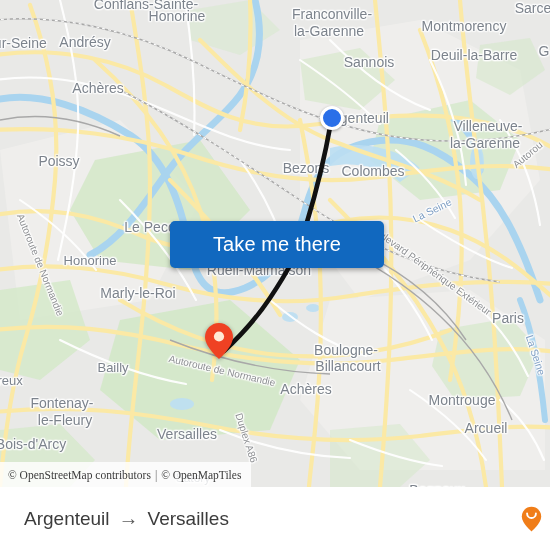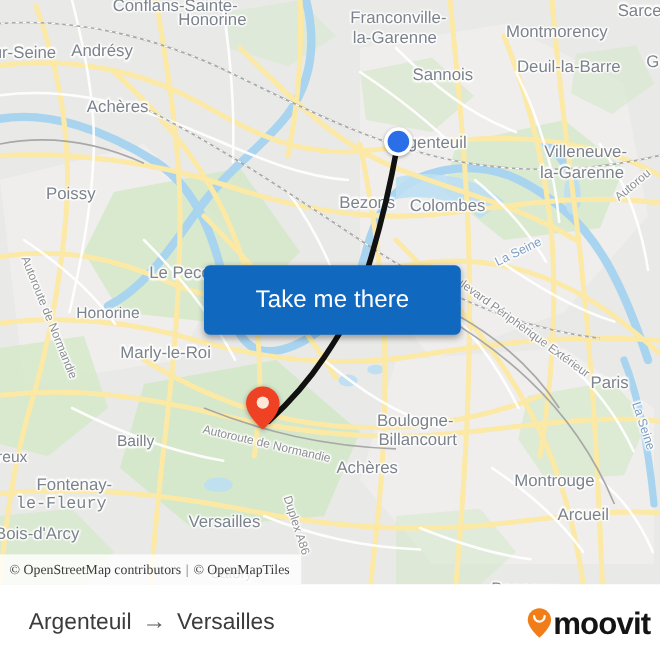--- a/index.html
+++ b/index.html
@@ -80,21 +80,21 @@
     transform: translate(-50%, -100%);
     filter: drop-shadow(0 1px 2px rgba(0,0,0,.35));
   }
 
   
   #cta {
     position: absolute;
     left: 170px;
     top: 221px;
     width: 214px;
-    height: 58px;
+    height: 47px;
     background: #1168bf;
     border-radius: 5px;
     box-shadow: 0 2px 5px rgba(0,0,0,.35);
     display: flex;
     align-items: center;
     justify-content: center;
     cursor: pointer;
     border: none;
     padding: 0;
   }
@@ -295,21 +295,21 @@
         <div class="map-label" style="left: 90px; top: 261px; font-size: 13px;">Honorine</div>
         <div class="map-label" style="left: 259px; top: 270px; font-size: 14px;">Rueil-Malmaison</div>
         <div class="map-label" style="left: 508px; top: 318px; font-size: 14px;">Paris</div>
         <div class="map-label" style="left: 138px; top: 293px; font-size: 14px;">Marly-le-Roi</div>
         <div class="map-label" style="left: 346px; top: 350px; font-size: 14px;">Boulogne-</div>
         <div class="map-label" style="left: 348px; top: 366px; font-size: 14px;">Billancourt</div>
         <div class="map-label" style="left: 113px; top: 368px; font-size: 13px;">Bailly</div>
         <div class="map-label" style="left: 306px; top: 389px; font-size: 14px;">Achères</div>
         <div class="map-label" style="left: 462px; top: 400px; font-size: 14px;">Montrouge</div>
         <div class="map-label" style="left: 62px; top: 403px; font-size: 14px;">Fontenay-</div>
-        <div class="map-label" style="left: 51px; top: 420px; font-size: 14px; font-family: Liberation Mono, monospace;">le-Fleury</div>
+        <div class="map-label" style="left: 65px; top: 420px; font-size: 14px;">le-Fleury</div>
         <div class="map-label" style="left: 486px; top: 428px; font-size: 14px;">Arcueil</div>
         <div class="map-label" style="left: 187px; top: 434px; font-size: 14px;">Versailles</div>
         <div class="map-label" style="left: 31px; top: 444px; font-size: 14px;">Bois-d'Arcy</div>
         <div class="map-label" style="left: 437px; top: 455px; font-size: 14px; margin-top: 35px;">Bagneux</div>
         <div class="map-label" style="left: 8px; top: 381px; font-size: 13px;">-reux</div>
         <div class="map-label" style="left: 193px; top: 478px; font-size: 12px;">Satory</div>
       </div>
     <div id="road-labels">
         <div class="map-label road" style="left: 40px; top: 265px; transform: translate(-50%, -50%) rotate(68deg);">Autoroute de Normandie</div>
         <div class="map-label road" style="left: 222px; top: 371px; transform: translate(-50%, -50%) rotate(13deg);">Autoroute de Normandie</div>
@@ -352,16 +352,15 @@
       <span class="arrow">→</span>
       <span>Versailles</span>
     </div>
     <div id="brand">
       <span style="display:inline-block;line-height:0;">
         <svg width="21" height="26" viewBox="0 0 21 26" xmlns="http://www.w3.org/2000/svg">
           <path d="M10.5,0.8 C5.1,0.8 0.8,5.1 0.8,10.5 C0.8,17.5 10.5,25.4 10.5,25.4 C10.5,25.4 20.2,17.5 20.2,10.5 C20.2,5.1 15.9,0.8 10.5,0.8 Z" fill="#f07d18"></path>
           <path d="M6.1,7.4 C6.1,10.0 8.1,12.0 10.5,12.0 C12.9,12.0 14.9,10.0 14.9,7.4" fill="none" stroke="#ffffff" stroke-width="1.9" stroke-linecap="round"></path>
         </svg>
       </span>
-      <span class="brand-text">moovit</span>
     </div>
   </div>
 </div>
 
 </body></html>

